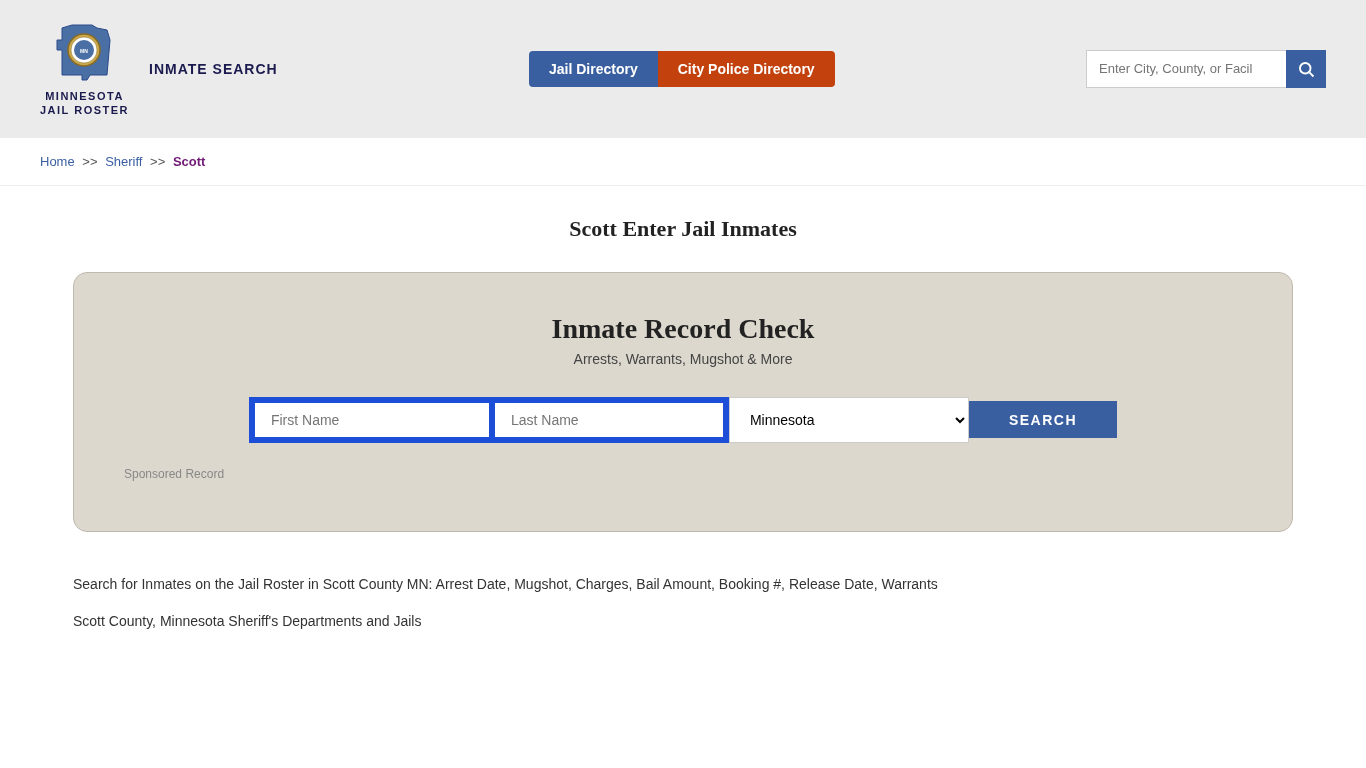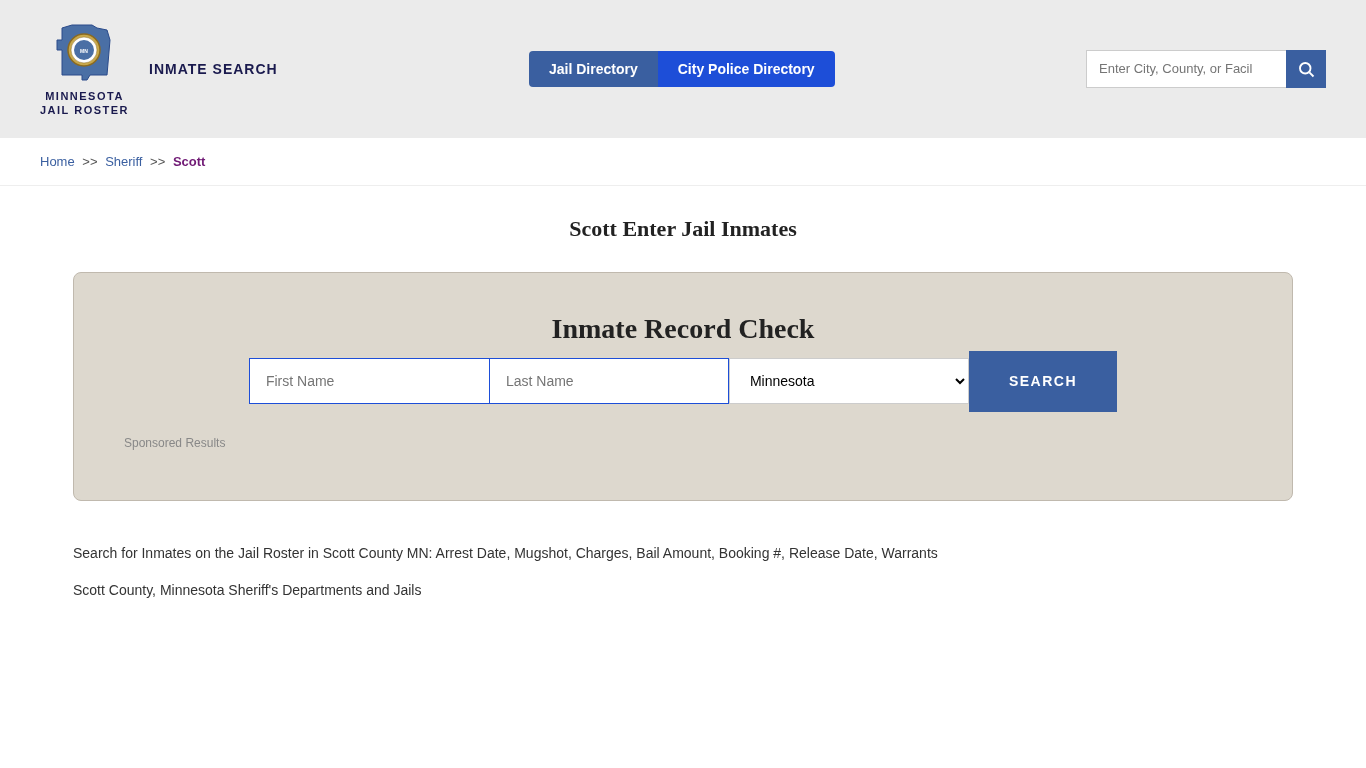--- a/index.html
+++ b/index.html
@@ -84,21 +84,21 @@
       text-decoration: none;
       display: inline-block;
     }
 
     .nav-btn-jail {
       background: #3a5fa0;
       border-radius: 4px 0 0 4px;
     }
 
     .nav-btn-police {
-      background: #1d4ed8;
+      background: #c2410c;
       border-radius: 0 4px 4px 0;
     }
 
     .header-search {
       display: flex;
       align-items: center;
       border-radius: 12px;
     }
 
     .header-search-input {
@@ -162,21 +162,21 @@
       font-weight: bold;
       color: #222;
       margin: 10px 0 30px;
       font-family: Georgia, serif;
     }
 
     
     .record-check-box {
       background: #ddd8ce;
       border: 1px solid #c0b9ae;
-      border-radius: 8px;
+      border-radius: 14px;
       padding: 40px 50px 50px;
       margin-bottom: 30px;
       text-align: center;
     }
 
     .record-check-title {
       font-size: 28px;
       font-weight: bold;
       color: #222;
       margin-bottom: 6px;
@@ -194,21 +194,21 @@
       align-items: center;
       justify-content: center;
       gap: 0;
       margin-bottom: 24px;
     }
 
     .record-first-name,
     .record-last-name {
       padding: 12px 16px;
       font-size: 14px;
-      border: 1px solid #1d4ed8;
+      border: 6px solid #1d4ed8;
       outline: none;
       height: 46px;
       background: #fff;
       width: 240px;
     }
 
     .record-first-name {
       border-right: none;
     }
 
@@ -221,21 +221,21 @@
       background: #fff;
       width: 240px;
       appearance: auto;
     }
 
     .record-search-btn {
       background: #3a5fa0;
       color: #fff;
       border: none;
       padding: 0 40px;
-      height: 61px;
+      height: 37px;
       font-size: 14px;
       font-weight: bold;
       letter-spacing: 1.5px;
       cursor: pointer;
       text-transform: uppercase;
     }
 
     .sponsored-results {
       font-size: 12px;
       color: #888;
@@ -312,29 +312,30 @@
   <a href="#">Sheriff</a>
   <span class="separator">&gt;&gt;</span>
   <span class="current">Scott</span>
 </nav>
 
 <main class="main-content">
   <h1 class="page-title">Scott Enter Jail Inmates</h1>
 
   <div class="record-check-box">
     <h2 class="record-check-title">Inmate Record Check</h2>
+    <p class="record-check-subtitle">Arrests, Warrants, Mugshot &amp; More</p>
 
     <div class="record-check-form">
       <input type="text" class="record-first-name" placeholder="First Name" style="">
       <input type="text" class="record-last-name" placeholder="Last Name" style="">
       <select class="record-state-select" id="state-select">
       <option value="Alabama">Alabama</option><option value="Alaska">Alaska</option><option value="Arizona">Arizona</option><option value="Arkansas">Arkansas</option><option value="California">California</option><option value="Colorado">Colorado</option><option value="Connecticut">Connecticut</option><option value="Delaware">Delaware</option><option value="Florida">Florida</option><option value="Georgia">Georgia</option><option value="Hawaii">Hawaii</option><option value="Idaho">Idaho</option><option value="Illinois">Illinois</option><option value="Indiana">Indiana</option><option value="Iowa">Iowa</option><option value="Kansas">Kansas</option><option value="Kentucky">Kentucky</option><option value="Louisiana">Louisiana</option><option value="Maine">Maine</option><option value="Maryland">Maryland</option><option value="Massachusetts">Massachusetts</option><option value="Michigan">Michigan</option><option value="Minnesota" selected="">Minnesota</option><option value="Mississippi">Mississippi</option><option value="Missouri">Missouri</option><option value="Montana">Montana</option><option value="Nebraska">Nebraska</option><option value="Nevada">Nevada</option><option value="New Hampshire">New Hampshire</option><option value="New Jersey">New Jersey</option><option value="New Mexico">New Mexico</option><option value="New York">New York</option><option value="North Carolina">North Carolina</option><option value="North Dakota">North Dakota</option><option value="Ohio">Ohio</option><option value="Oklahoma">Oklahoma</option><option value="Oregon">Oregon</option><option value="Pennsylvania">Pennsylvania</option><option value="Rhode Island">Rhode Island</option><option value="South Carolina">South Carolina</option><option value="South Dakota">South Dakota</option><option value="Tennessee">Tennessee</option><option value="Texas">Texas</option><option value="Utah">Utah</option><option value="Vermont">Vermont</option><option value="Virginia">Virginia</option><option value="Washington">Washington</option><option value="West Virginia">West Virginia</option><option value="Wisconsin">Wisconsin</option><option value="Wyoming">Wyoming</option></select>
       <button class="record-search-btn">SEARCH</button>
     </div>
 
-    <p class="sponsored-results">Sponsored Results</p>
+    <p class="sponsored-results">Sponsored Record</p>
   </div>
 
   <div class="description-section">
     <p>Search for Inmates on the Jail Roster in Scott County MN: Arrest Date, Mugshot, Charges, Bail Amount, Booking #, Release Date, Warrants</p>
     <p>Scott County, Minnesota Sheriff's Departments and Jails</p>
   </div>
 </main>
 
 </body></html>

